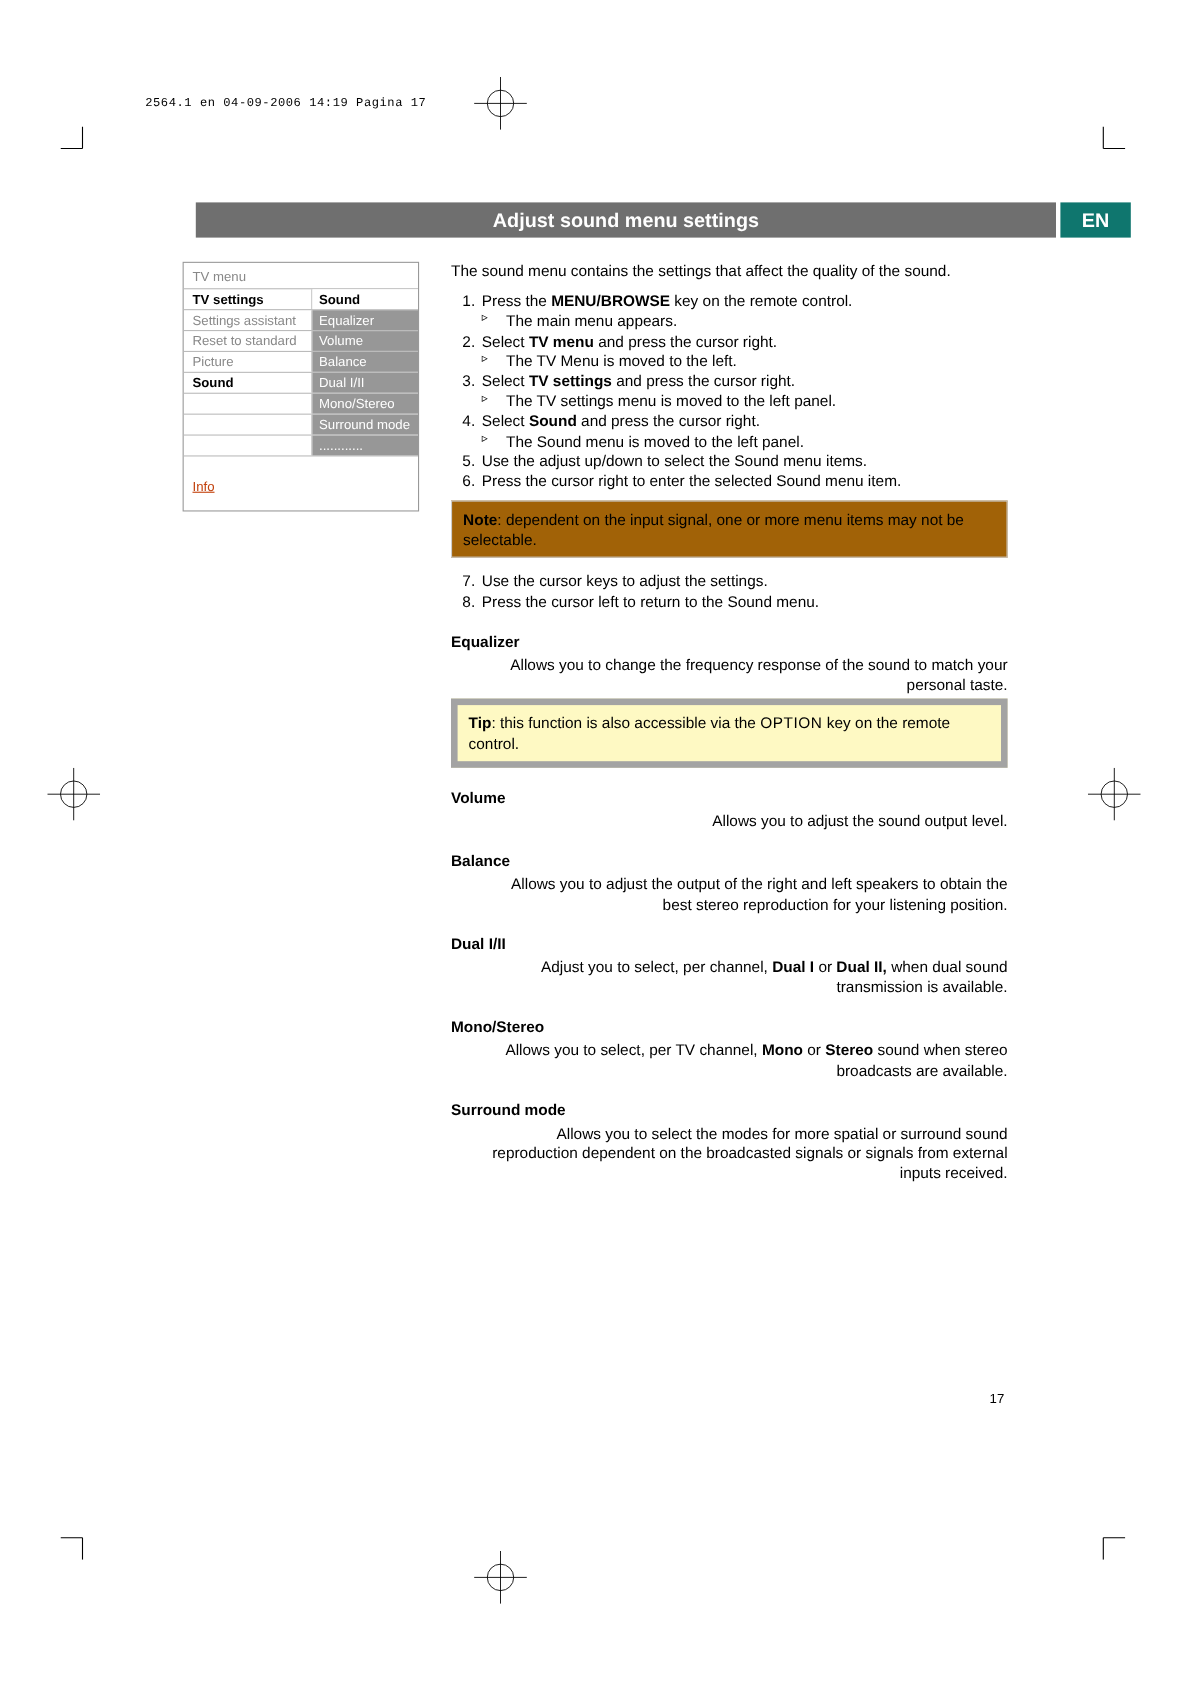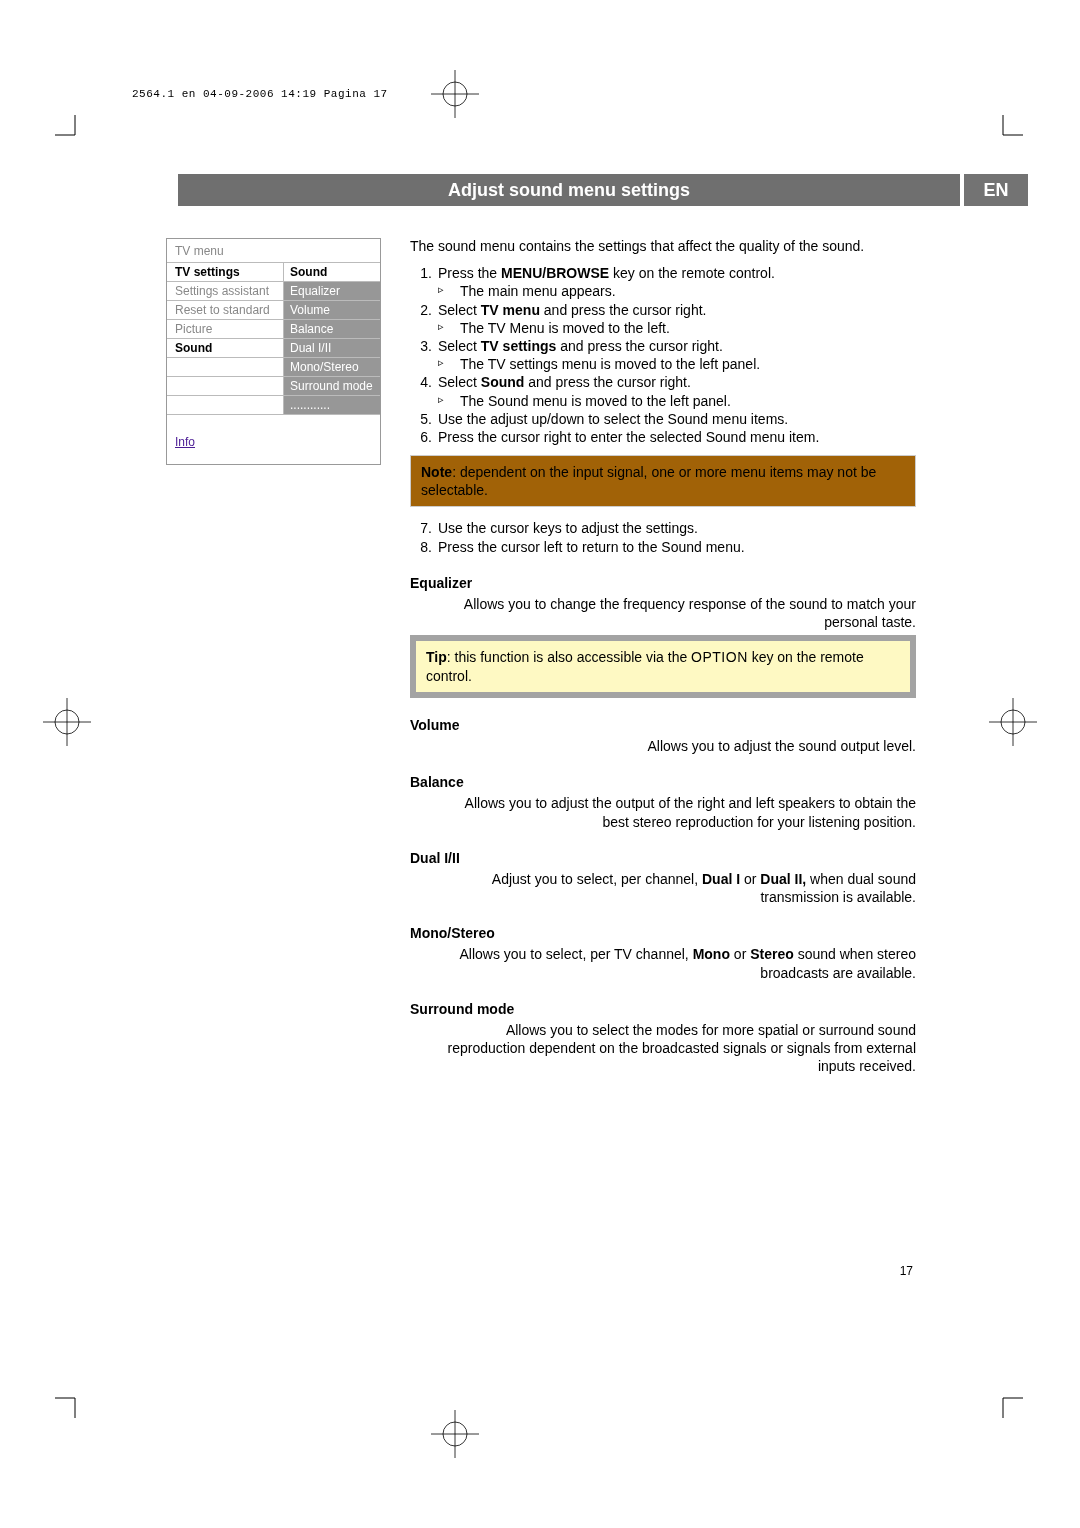--- a/index.html
+++ b/index.html
@@ -31,40 +31,40 @@
     top: 88px;
     left: 132px;
     font-family: "Courier New", monospace;
     font-size: 11px;
     color: #000;
     letter-spacing: 0.5px;
   }
 
   .title-bar {
     position: absolute;
-    top: 174px;
+    top: 184px;
     left: 166px;
     width: 862px;
     height: 32px;
     display: flex;
     padding-left: 12px;
   }
   .title-main {
     flex: 1;
     background: #6f6f6f;
     color: #fff;
     font-weight: bold;
     font-size: 18px;
     display: flex;
     align-items: center;
     justify-content: center;
   }
   .title-lang {
     width: 64px;
-    background: #737373;
+    background: #0f766e;
     color: #fff;
     font-weight: bold;
     font-size: 18px;
     display: flex;
     align-items: center;
     justify-content: center;
     margin-left: 4px;
   }
 
   .menu-box {
@@ -102,21 +102,21 @@
     background: #979797;
     color: #fff;
   }
   .menu-col-right.white {
     background: #fff;
     color: #000;
     font-weight: bold;
   }
   .menu-info {
     padding: 20px 8px 15px 8px;
-    color: #4c1d95;
+    color: #c2410c;
     text-decoration: underline;
   }
 
   .content {
     position: absolute;
     top: 237px;
     left: 410px;
     width: 506px;
     font-size: 14px;
     line-height: 1.3;

